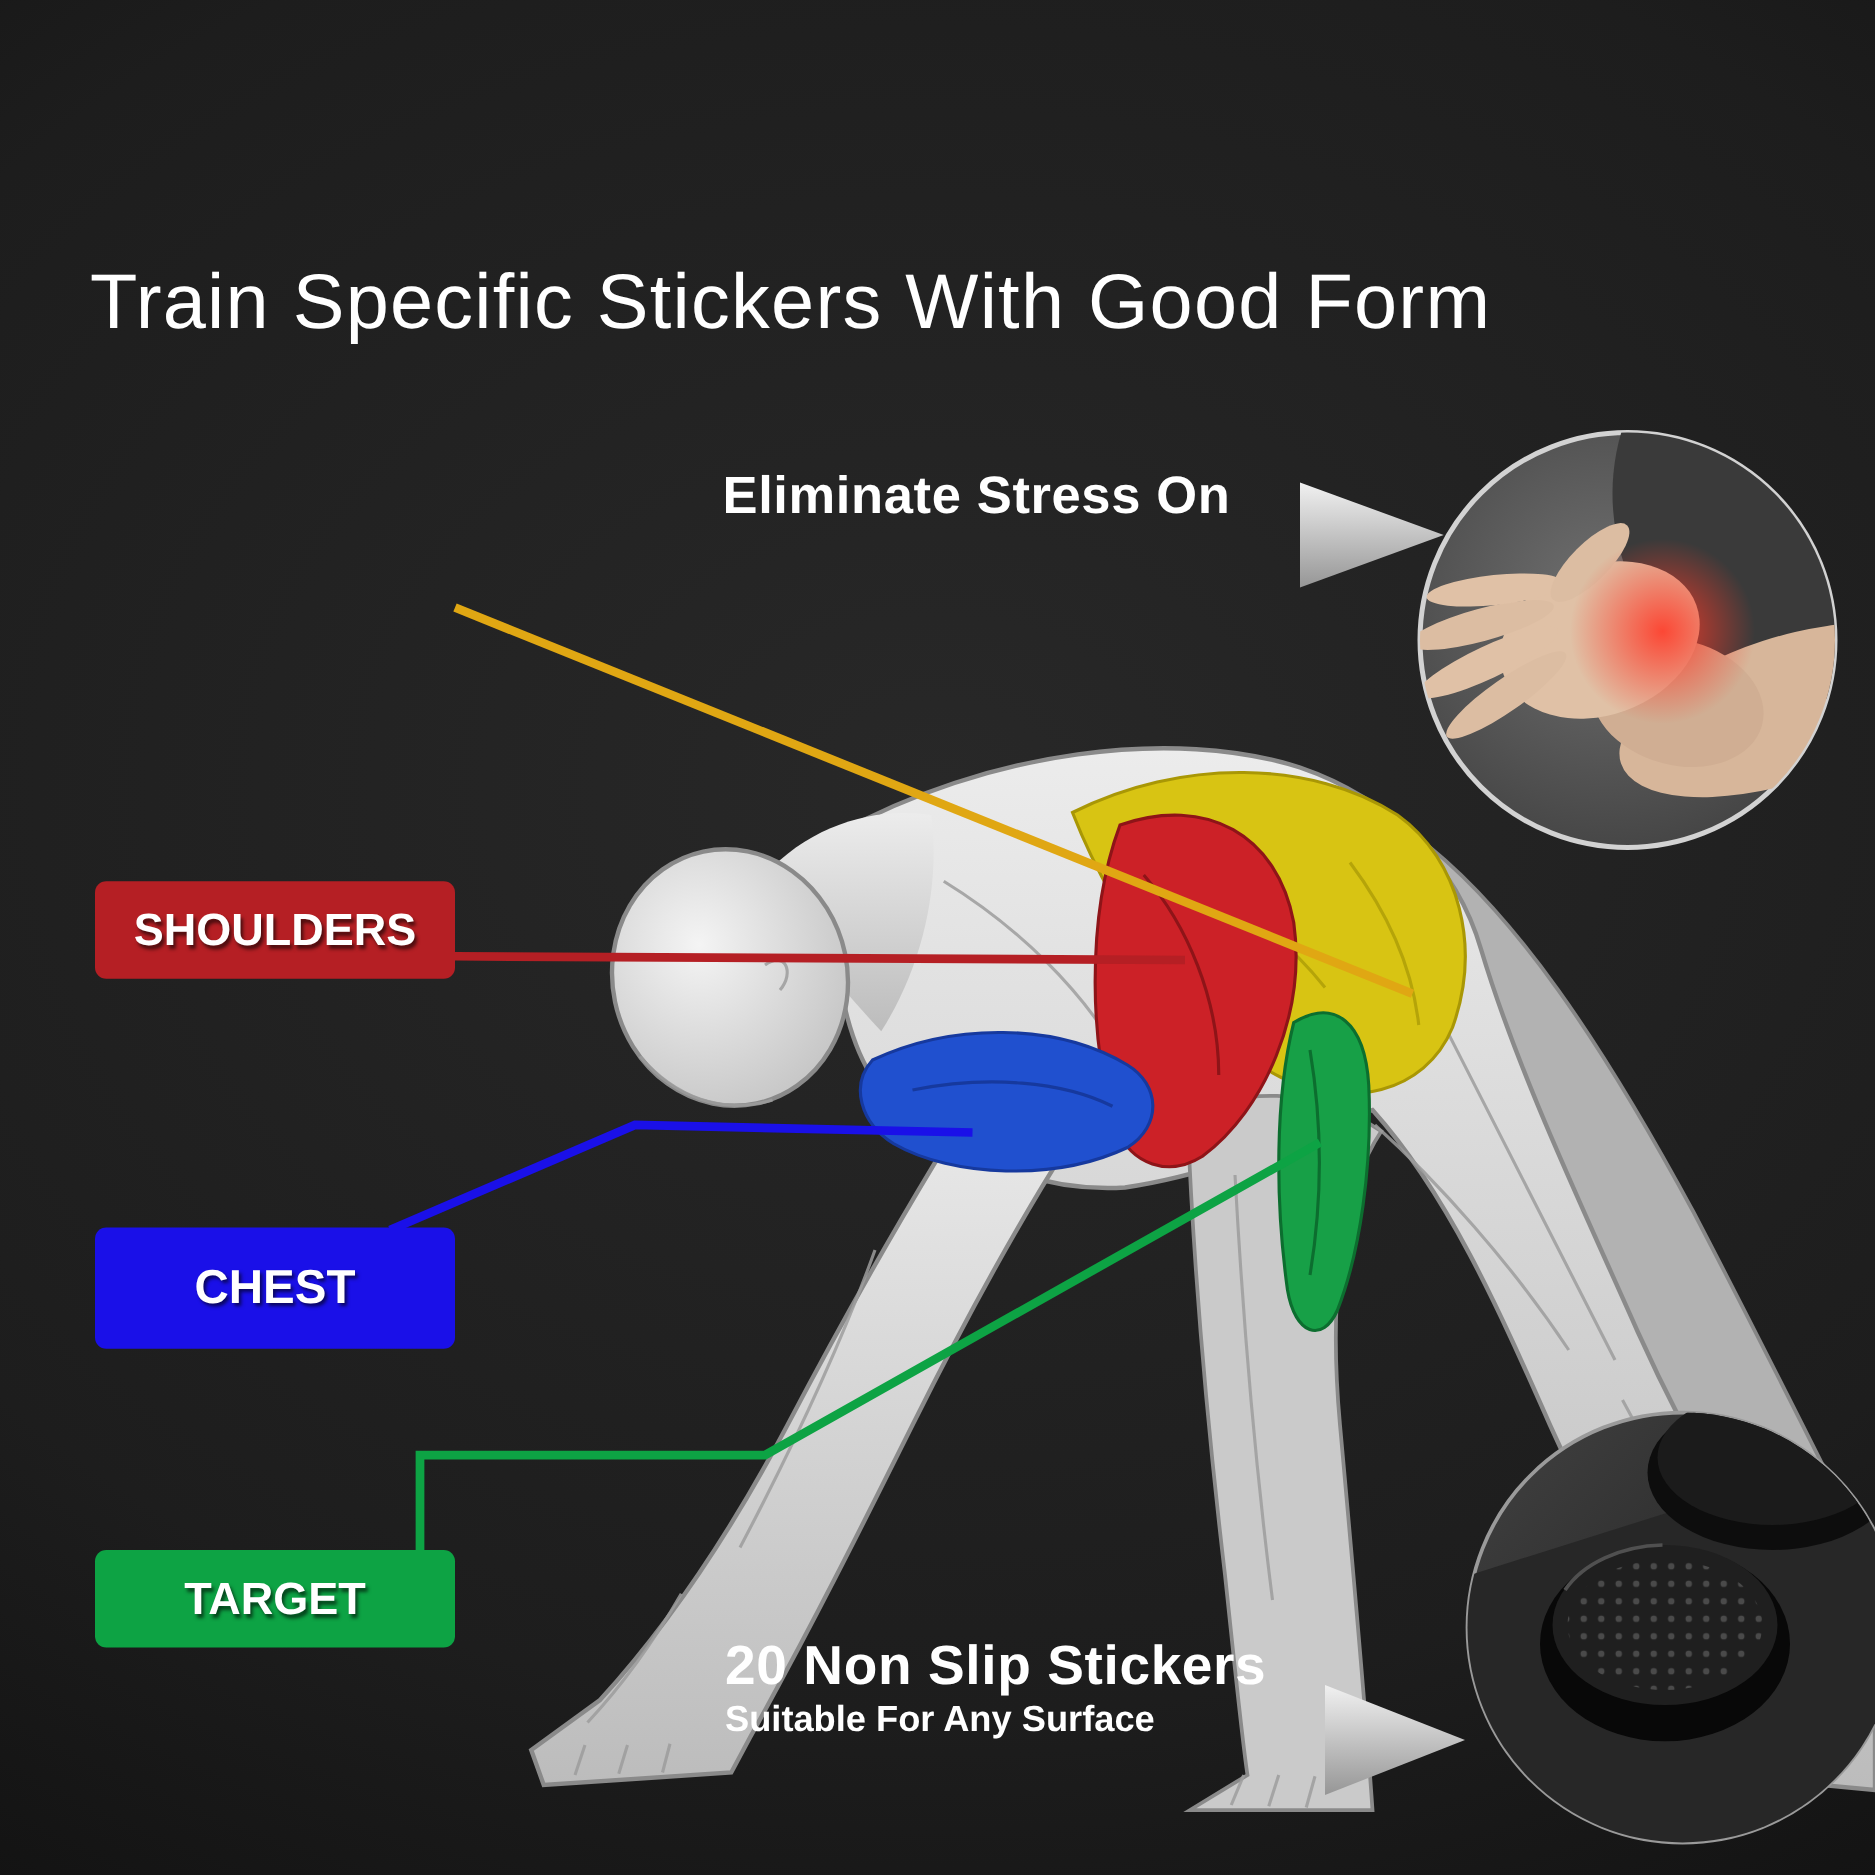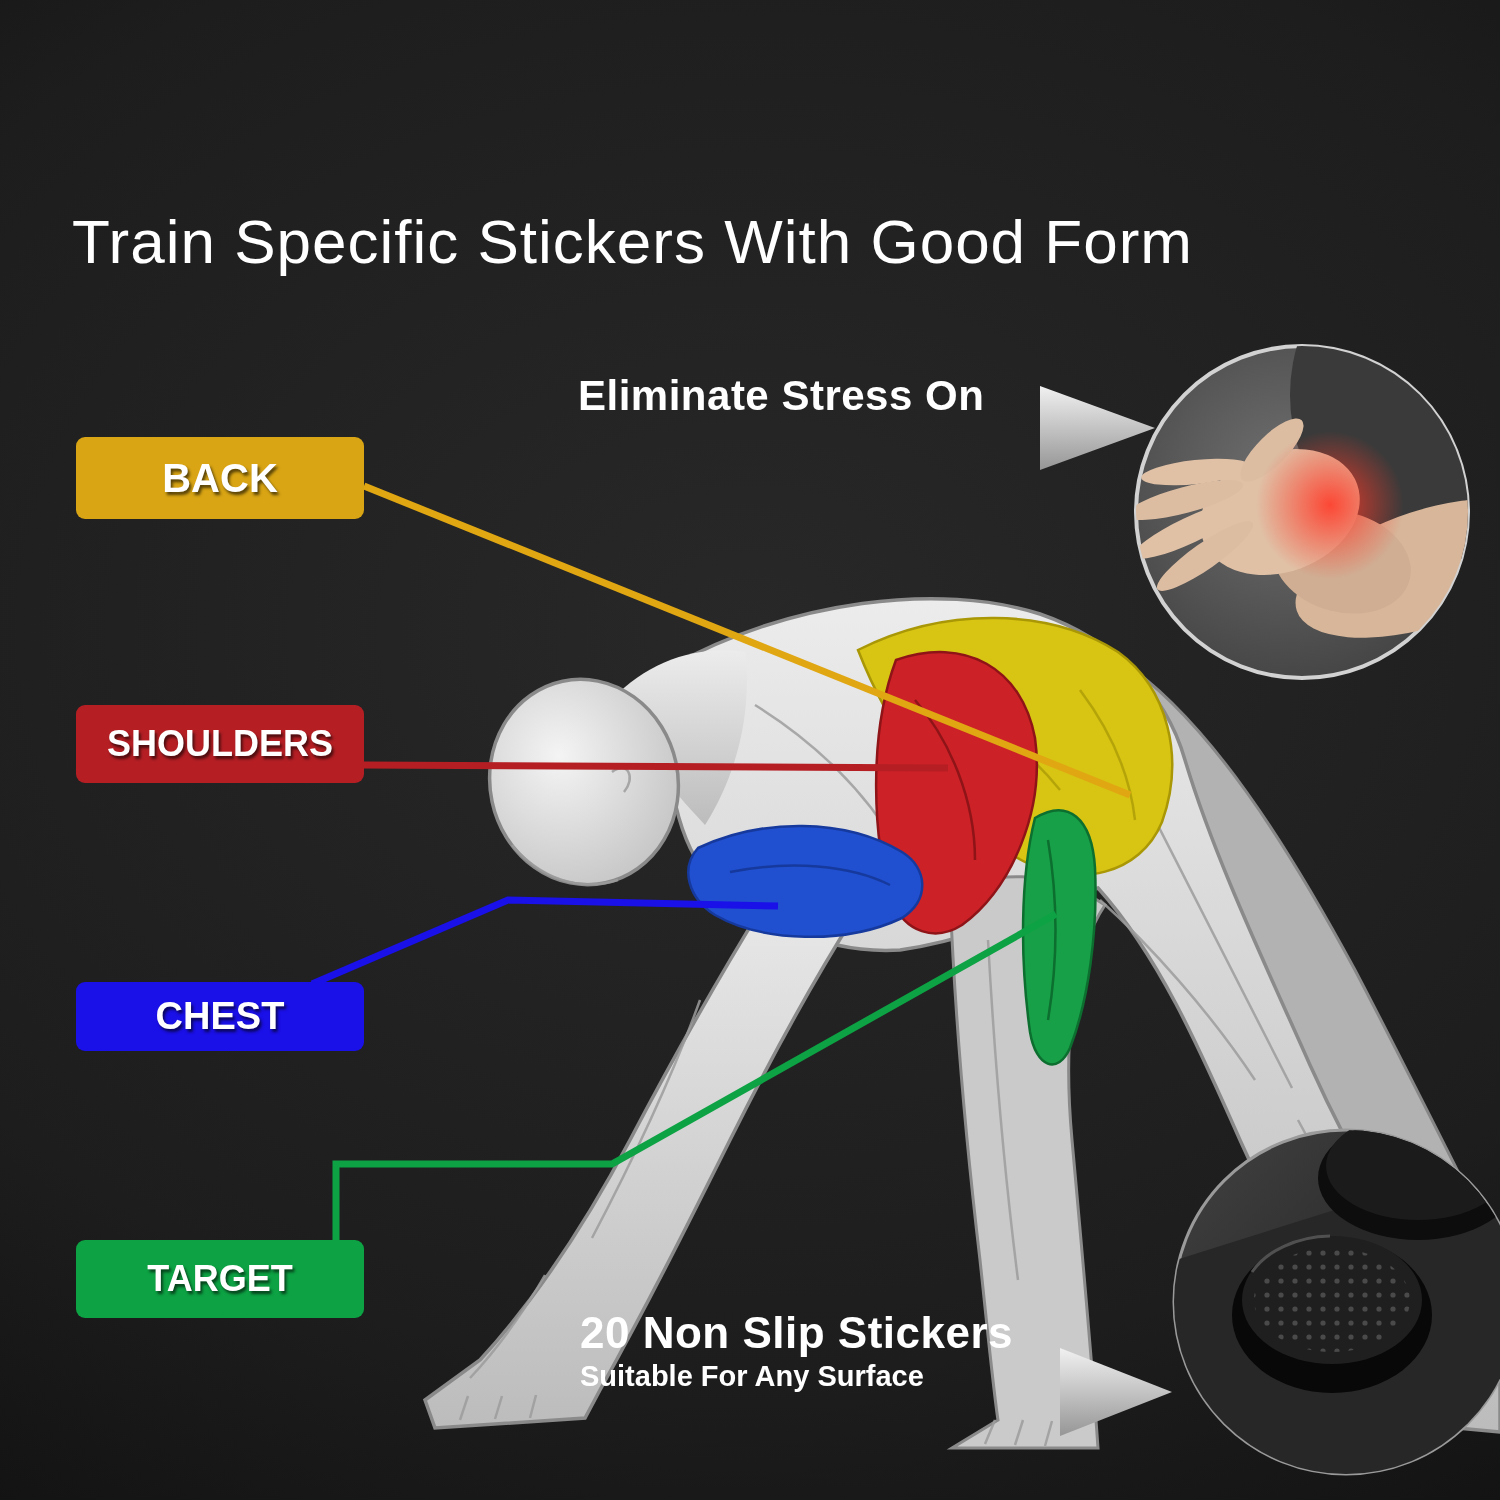--- a/index.html
+++ b/index.html
@@ -26,21 +26,21 @@
   .callout-bottom .c-title{font-size:44px;font-weight:700;letter-spacing:0.5px;}
   .callout-bottom .c-sub{font-size:29px;font-weight:700;margin-top:2px;}
   .lbl{
     position:absolute;left:76px;width:288px;z-index:2;
     display:flex;align-items:center;justify-content:center;
     color:#fff;font-weight:700;border-radius:9px;
     text-shadow:2px 3px 3px rgba(0,0,0,.6);
   }
   .lbl-back{top:437px;height:82px;background:#d9a514;font-size:40px;}
   .lbl-shoulders{top:705px;height:78px;background:#b51f24;font-size:36px;}
-  .lbl-chest{top:982px;height:69px;background:#1a10e8;font-size:38px;}
+  .lbl-chest{top:982px;height:97px;background:#1a10e8;font-size:38px;}
   .lbl-triceps{top:1240px;height:78px;background:#0da344;font-size:36px;}
 </style>
 </head>
 <body>
 
 <div class="stage">
 
   <svg class="art" viewBox="0 0 1500 1500" width="1500" height="1500">
     <defs>
       <linearGradient id="bodyGrad" x1="0" y1="0" x2="0" y2="1">
@@ -172,23 +172,20 @@
 
   <div class="callout callout-top">
     <div class="c-title">Eliminate Stress On</div>
   </div>
 
   <div class="callout callout-bottom">
     <div class="c-title">20 Non Slip Stickers</div>
     <div class="c-sub">Suitable For Any Surface</div>
   </div>
 
-  <div class="lbl lbl-back">
-    <span>BACK</span>
-  </div>
   <div class="lbl lbl-shoulders">
     <span>SHOULDERS</span>
   </div>
   <div class="lbl lbl-chest">
     <span>CHEST</span>
   </div>
   <div class="lbl lbl-triceps">
     <span>TARGET</span>
   </div>
 

